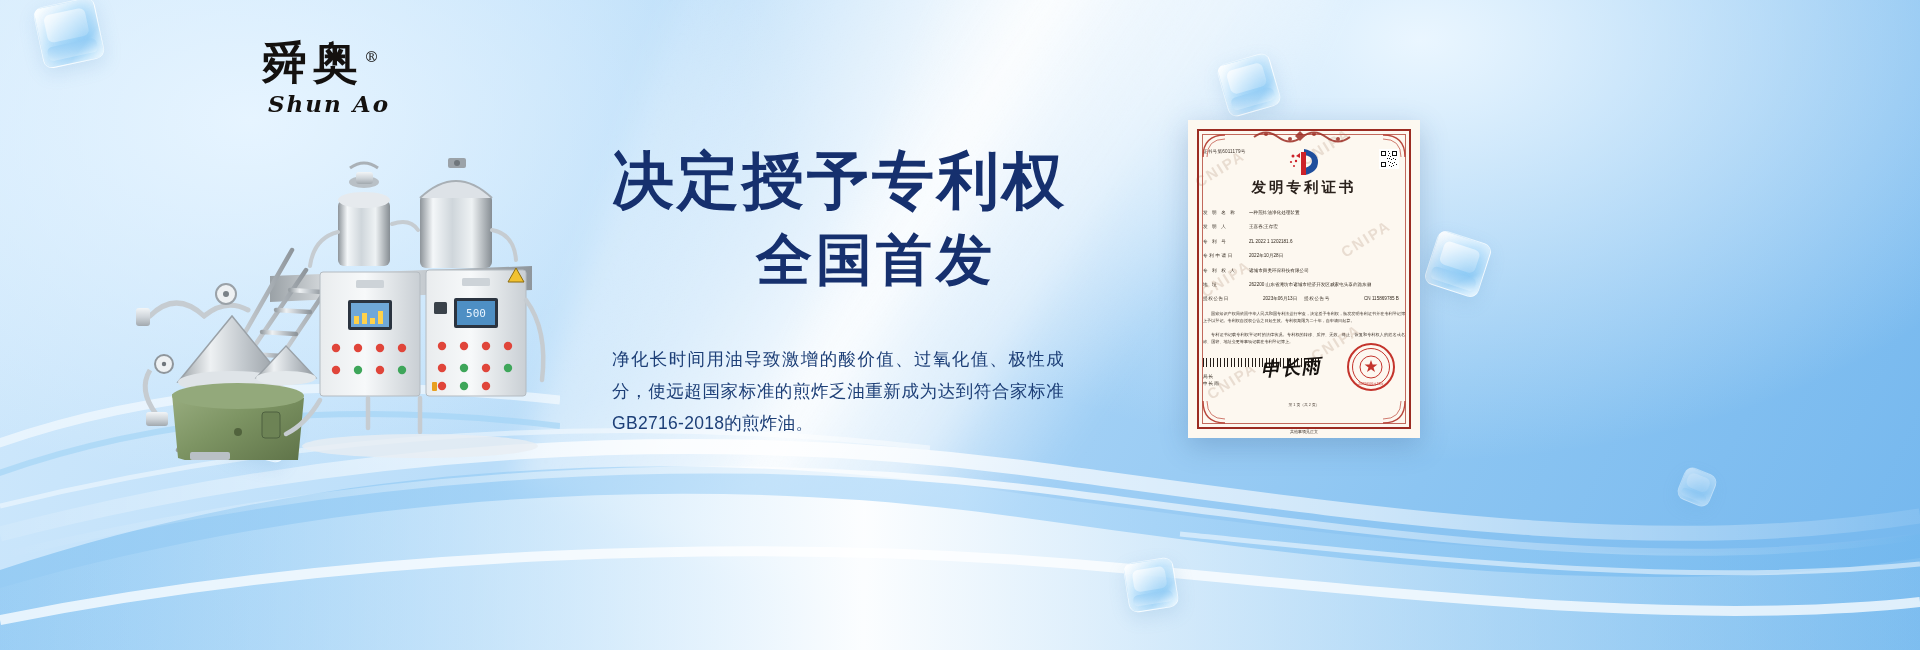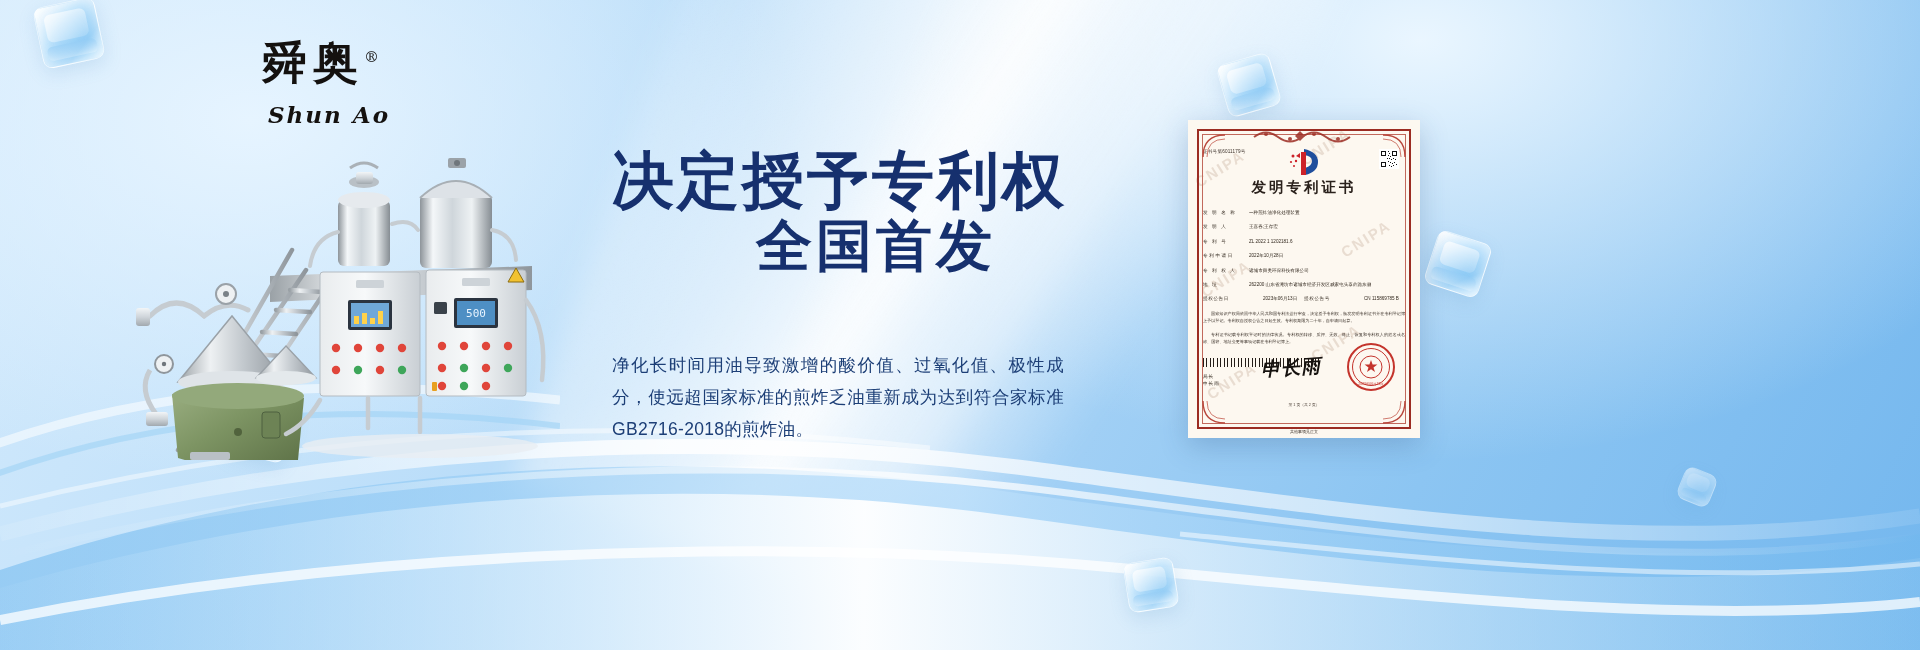--- a/index.html
+++ b/index.html
@@ -57,36 +57,36 @@
   .logo{ position:absolute; left:262px; top:40px; width:170px; color:#14110f; }
   .logo-cn{
     font-family:"DejaVu Serif","Liberation Serif",serif;
     font-size:45px; font-weight:700; letter-spacing:6px;
     line-height:1; white-space:nowrap;
   }
   .logo-reg{ font-size:15px; vertical-align:super; font-weight:400; letter-spacing:0; }
   .logo-en{
     font-family:"DejaVu Serif","Liberation Serif",serif;
     font-size:23px; font-weight:700; font-style:italic;
-    letter-spacing:2px; margin-top:16px; margin-left:6px;
+    letter-spacing:2px; margin-top:5px; margin-left:6px;
   }
 
   
   .copy{ position:absolute; left:612px; top:148px; width:540px; }
   .head1{
     font-size:62px; font-weight:800; letter-spacing:3px;
     color:#16306e; line-height:1.08; white-space:nowrap;
   }
   .head2{
     font-size:56px; font-weight:800; letter-spacing:4px;
     color:#16306e; line-height:1.1; text-align:center;
-    padding-right:12px; white-space:nowrap;
+    margin-top:14px; padding-right:12px; white-space:nowrap;
   }
   .body-copy{
-    margin-top:72px;
+    margin-top:52px;
     font-size:17.5px; line-height:1.85;
     color:#1d3f77; letter-spacing:.3px;
     text-align:justify; width:452px;
   }
 
   
   .machine{ position:absolute; left:120px; top:120px; width:520px; height:340px; }
 
   
   .cert{

